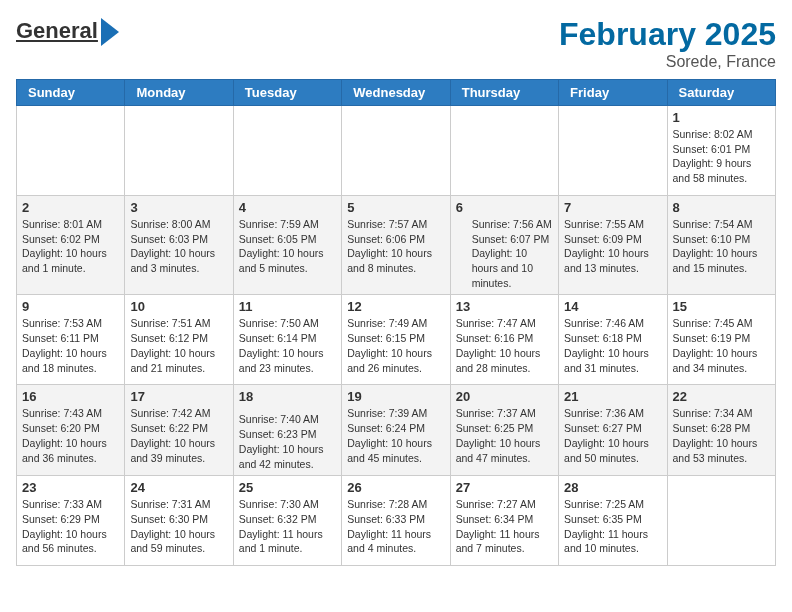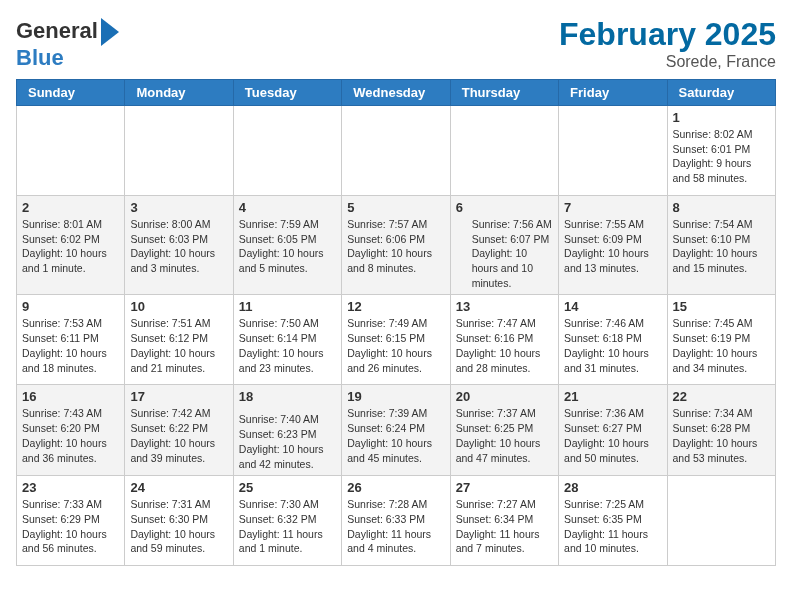--- a/index.html
+++ b/index.html
@@ -85,26 +85,25 @@
       background: #f3f3f3;
     }
   </style>
 </head>
 <body>
 
 <div class="header">
   <div class="logo">
     <div>
       <div style="display:flex;align-items:center;">
-        <div style="font-size:22px;font-weight:bold;color:#333;line-height:1.1;">
+        <div style="font-size:22px;font-weight:bold;color:#333;line-height:1.1;text-decoration:underline;">
           <span style="color:#333;">General</span>
         </div>
         <div class="logo-arrow"></div>
       </div>
-      <div style="font-size:22px;font-weight:bold;color:#2d7cc1;line-height:1.1;">Blue</div>
     </div>
   </div>
   <div class="title-block">
     <h1>February 2025</h1>
     <h2>Sorede, France</h2>
   </div>
 </div>
 
 <table class="calendar">
   <thead>

